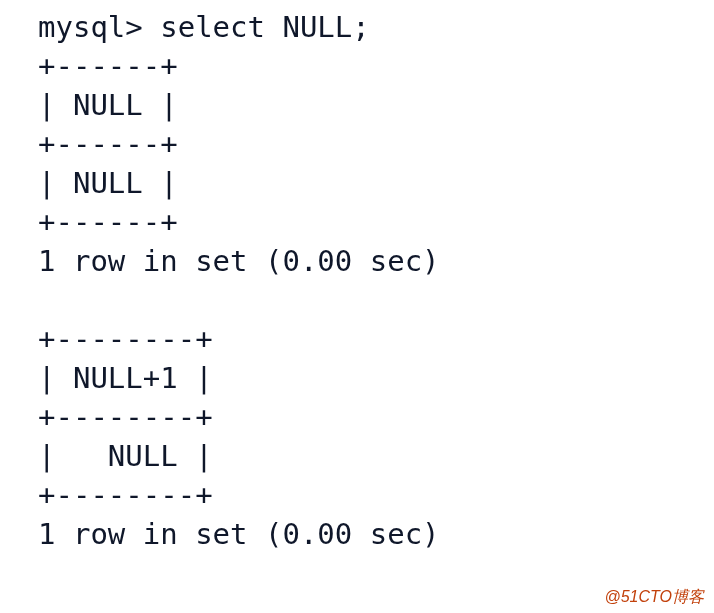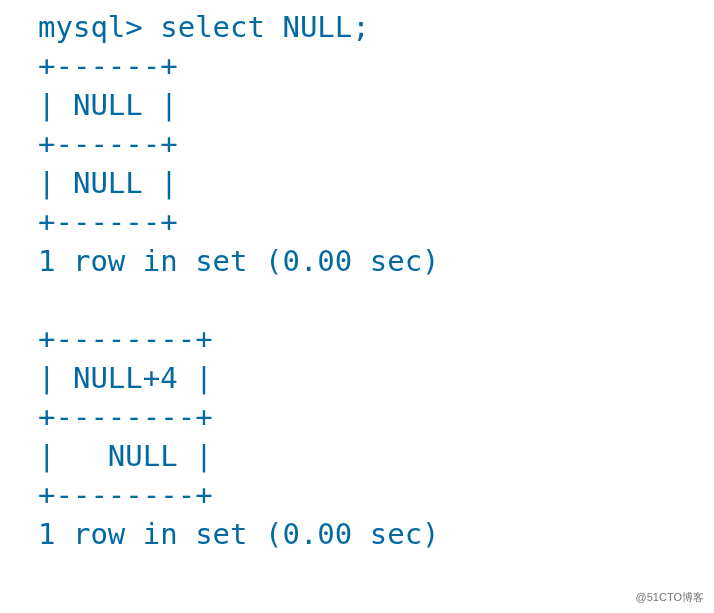--- a/index.html
+++ b/index.html
@@ -11,56 +11,57 @@
     height: 613px;
     background: #ffffff;
     overflow: hidden;
     position: relative;
     font-family: "DejaVu Sans Mono", monospace;
   }
   .terminal {
     position: absolute;
     left: 38px;
     top: 8px;
-    color: #0369a1;
+    color: #0f172a;
     font-family: "DejaVu Sans Mono", monospace;
     font-size: 29px;
     line-height: 39px;
   }
   .line {
     height: 39px;
     white-space: pre;
   }
   .watermark {
     position: absolute;
     right: 10px;
     bottom: 6px;
-    color: #737373;
+    color: #c2410c;
     font-family: "Liberation Sans", "DejaVu Sans", sans-serif;
-    font-size: 11px;
+    font-size: 16px;
     line-height: 20px;
+    font-style: italic;
   }
 </style>
 </head>
 <body>
 
 <div class="terminal">
 
   <div class="line">mysql&gt; select NULL;</div>
   <div class="line">+------+</div>
   <div class="line">| NULL |</div>
   <div class="line">+------+</div>
   <div class="line">| NULL |</div>
   <div class="line">+------+</div>
   <div class="line">1 row in set (0.00 sec)</div>
 
   <div class="line"></div>
 
   <div class="line">+--------+</div>
-  <div class="line">| NULL+4 |</div>
+  <div class="line">| NULL+1 |</div>
   <div class="line">+--------+</div>
   <div class="line">|   NULL |</div>
   <div class="line">+--------+</div>
   <div class="line">1 row in set (0.00 sec)</div>
 
 </div>
 
 <div class="watermark">@51CTO博客</div>
 
 </body></html>

